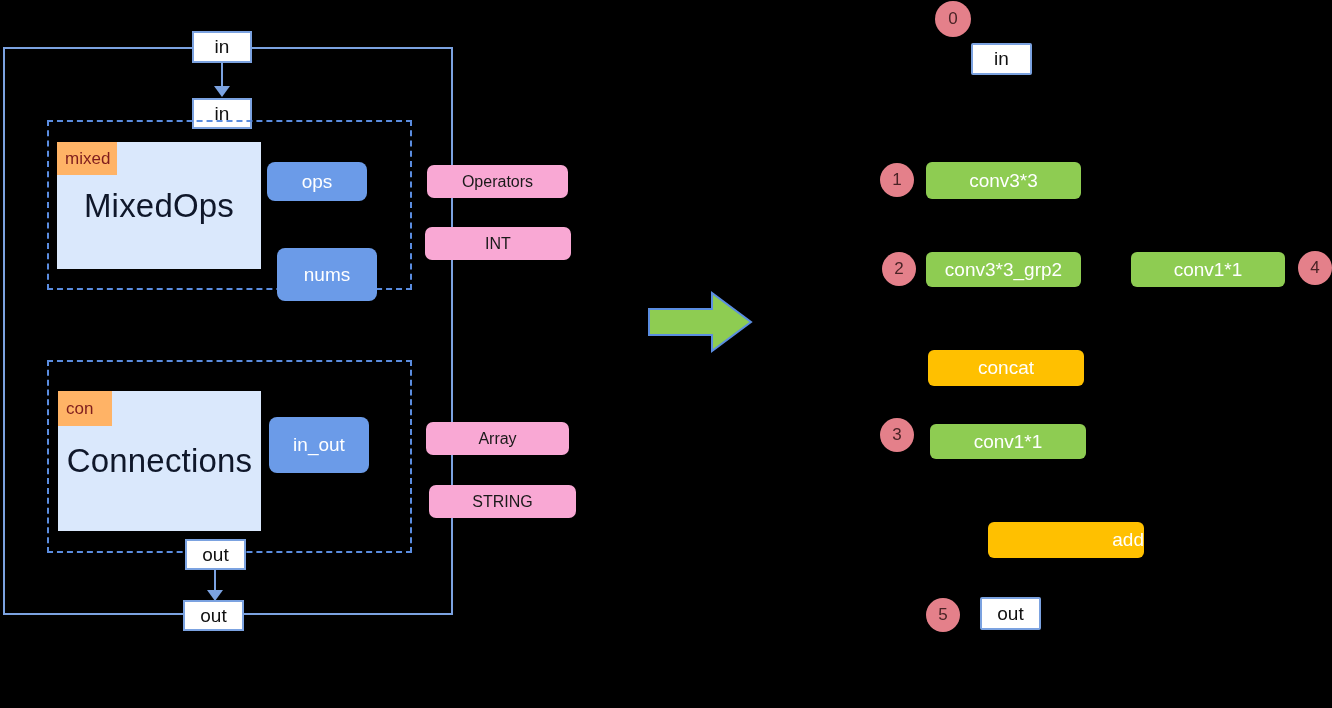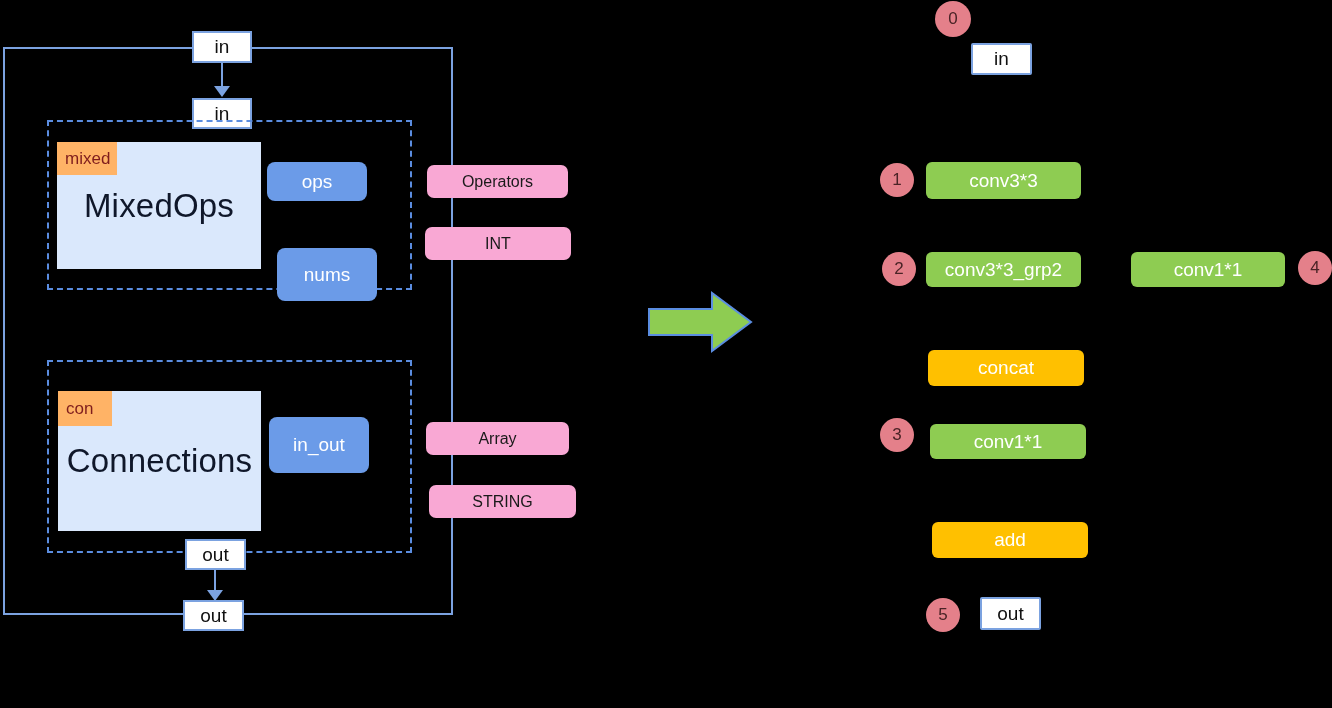--- a/index.html
+++ b/index.html
@@ -235,21 +235,21 @@
     <span>concat</span>
   </div>
 
   <div class="abs idx-circle" style="left:880px; top:418px; width:34px; height:34px;">
     <span>3</span>
   </div>
   <div class="abs node node-green" style="left:930px; top:424px; width:156px; height:35px;">
     <span>conv1*1</span>
   </div>
 
-  <div class="abs node node-amber" style="left:932px; top:522px; width:156px; height:36px;">
+  <div class="abs node node-amber" style="left:988px; top:522px; width:156px; height:36px;justify-content:flex-end;">
     <span>add</span>
   </div>
 
   <div class="abs idx-circle" style="left:926px; top:598px; width:34px; height:34px;">
     <span>5</span>
   </div>
   <div class="abs node node-white" style="left:980px; top:597px; width:61px; height:33px;">
     <span>out</span>
   </div>
 

